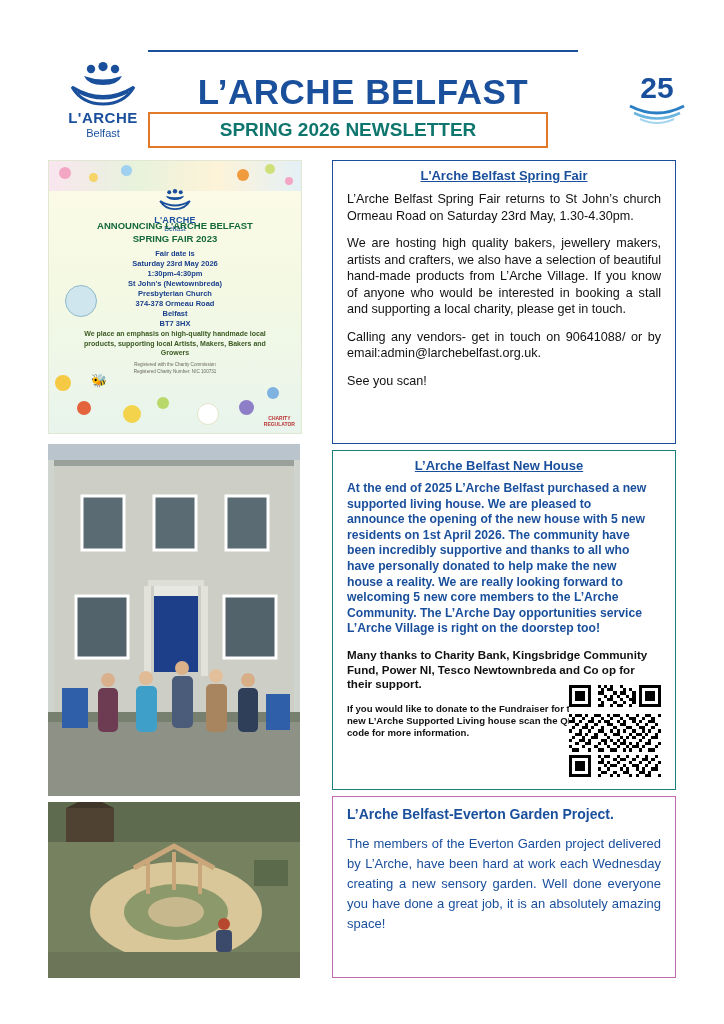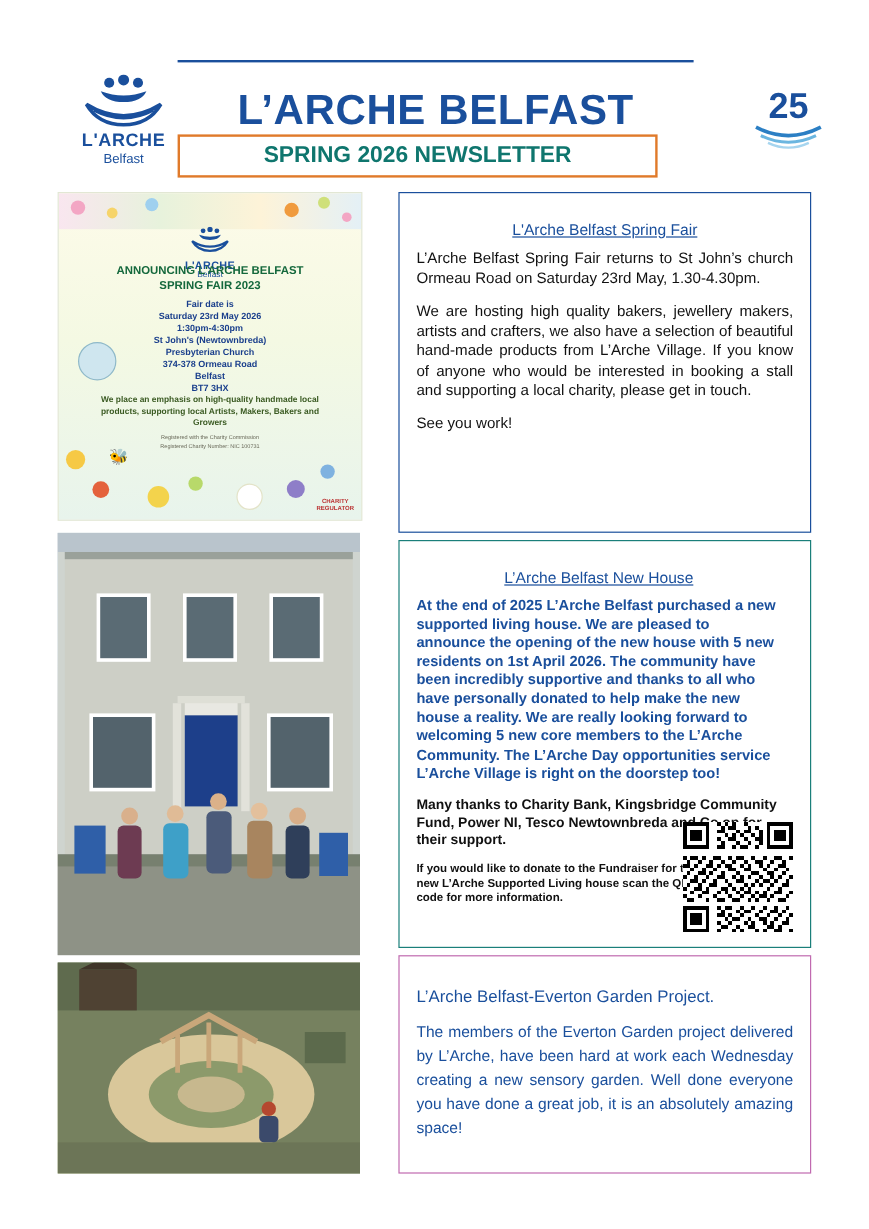--- a/index.html
+++ b/index.html
@@ -212,24 +212,24 @@
   #panel-garden {
     left: 332px; top: 796px;
     width: 344px; height: 182px;
     border: 1px solid #c06ab0;
     padding: 9px 14px 10px 14px;
   }
 
   .panel-title {
     text-align: center;
     font-size: 13px;
-    font-weight: normal;
+    font-weight: bold;
     color: #1a4f9c;
     text-decoration: underline;
-    margin: 16px 0 8px 0;
+    margin: 0 0 8px 0;
   }
   #panel-house .panel-title { color: #1a4f9c; }
   #panel-garden .panel-title {
     text-decoration: none;
     text-align: left;
     font-size: 14px;
     color: #1a4f9c;
     margin-bottom: 12px;
   }
 
@@ -414,21 +414,22 @@
     <rect x="168" y="128" width="16" height="22" rx="4" fill="#3b4a6b"></rect>
     <rect x="0" y="150" width="252" height="26" fill="#6c7557"></rect>
     <rect x="206" y="58" width="34" height="26" fill="#5c6a4c"></rect>
   </svg>
 </div>
 
 <div class="panel" id="panel-fair">
   <div class="panel-title">L'Arche Belfast Spring Fair</div>
   <p class="body-p">L’Arche Belfast Spring Fair returns to St John’s church Ormeau Road on Saturday 23rd May, 1.30-4.30pm.</p>
   <p class="body-p">We are hosting high quality bakers, jewellery makers, artists and crafters, we also have a selection of beautiful hand-made products from L’Arche Village. If you know of anyone who would be interested in booking a stall and supporting a local charity, please get in touch.</p>
-  <p class="body-p" style="margin-bottom:0;">See you work!</p>
+  <p class="body-p">Calling any vendors- get in touch on 90641088/ or by  email:admin@larchebelfast.org.uk.</p>
+  <p class="body-p" style="margin-bottom:0;">See you scan!</p>
 </div>
 
 <div class="panel" id="panel-house">
   <div class="panel-title">L’Arche Belfast New House</div>
   <p class="body-p">At the end of 2025 L’Arche Belfast  purchased a new supported living house.  We are pleased to announce the opening of the new house with 5 new residents on 1st April 2026.  The community have been incredibly supportive  and thanks to all who have personally donated to  help make the new house a reality.  We are really looking forward to welcoming 5 new core members to the L’Arche Community.  The L’Arche Day opportunities service L’Arche Village is right  on the doorstep too!</p>
   <p class="body-p thanks">Many thanks to Charity Bank, Kingsbridge Community Fund, Power NI, Tesco Newtownbreda and Co op for their support.</p>
   <p class="body-p donate">If you would like to donate to the Fundraiser for the new L’Arche Supported Living house scan the QR code for more information.</p>
   <div id="qr-code">
     <svg width="92" height="92" viewBox="0 0 29 29" shape-rendering="crispEdges">
       <rect width="29" height="29" fill="#ffffff"></rect>

